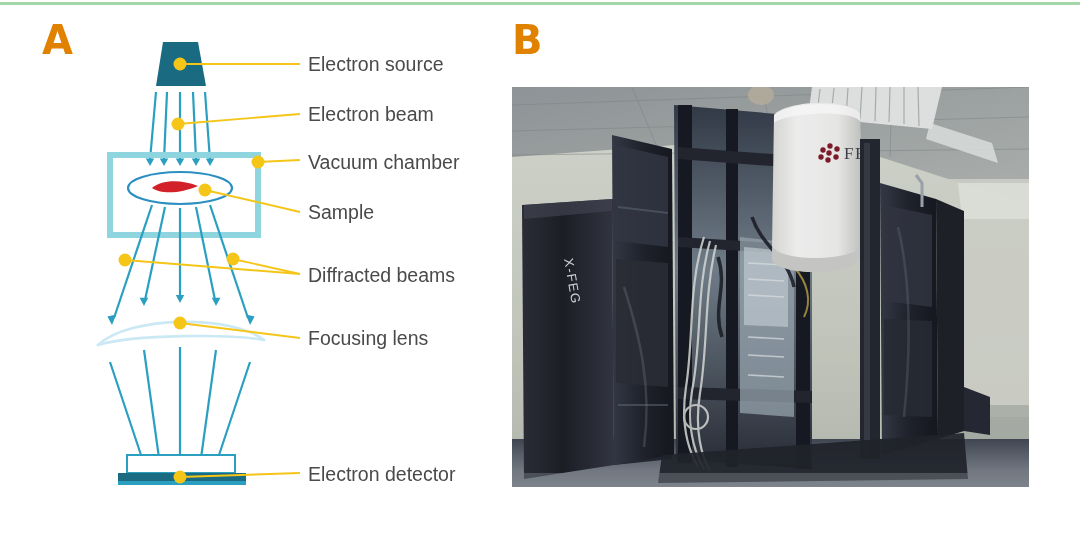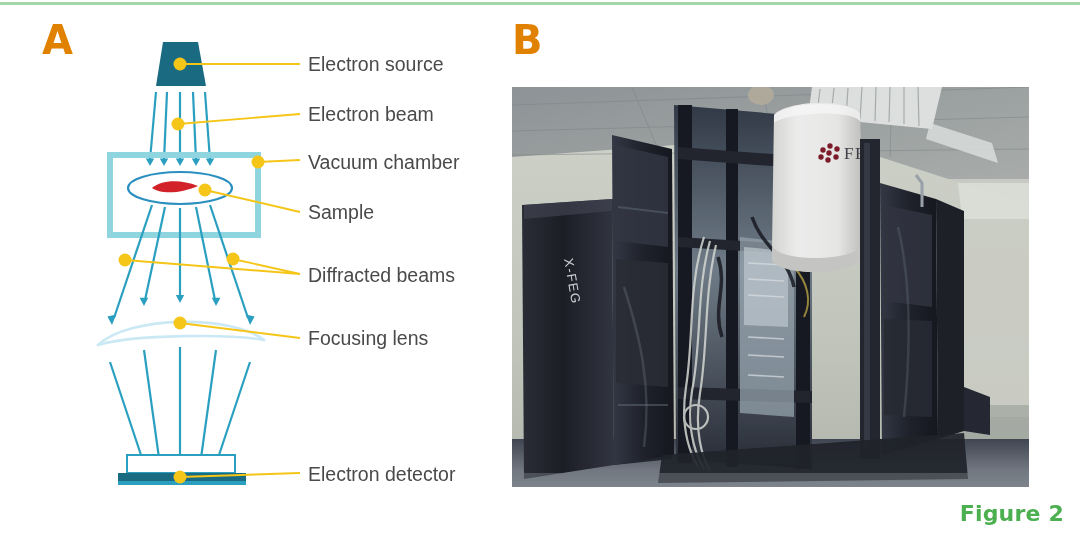--- a/index.html
+++ b/index.html
@@ -360,15 +360,14 @@
         <path d="M452,300 L478,310 L478,348 L452,344 Z" fill="#1e212a"></path>
       </g>
 
       <path d="M150,368 L452,346 L456,392 L146,396 Z" fill="#181b22" opacity="0.92"></path>
       <path d="M0,386 H517 V400 H0 Z" fill="#6e757c" opacity="0.5"></path>
 
       <rect x="0" y="0" width="517" height="400" fill="#8c9098" opacity="0.07"></rect>
     </svg>
   </div>
 
-  <div id="figure-caption">Figure 2</div>
 
 </div>
 
 </body></html>

